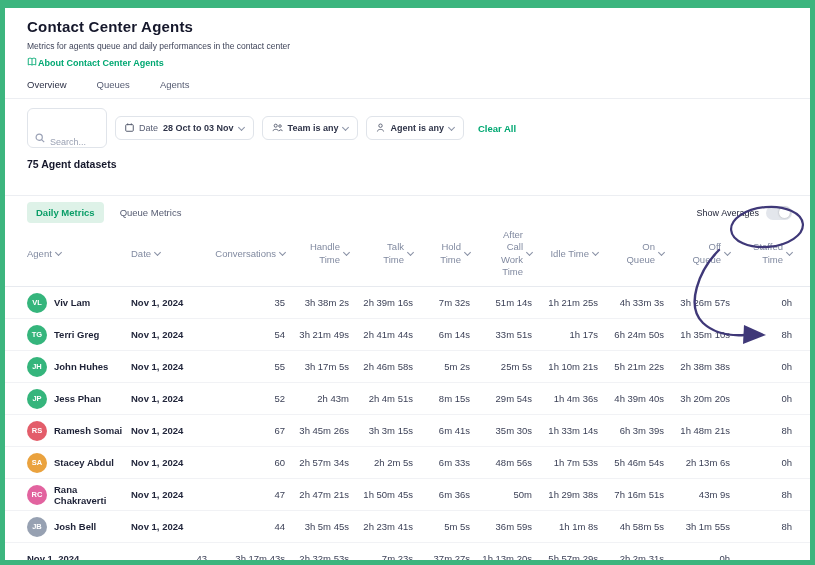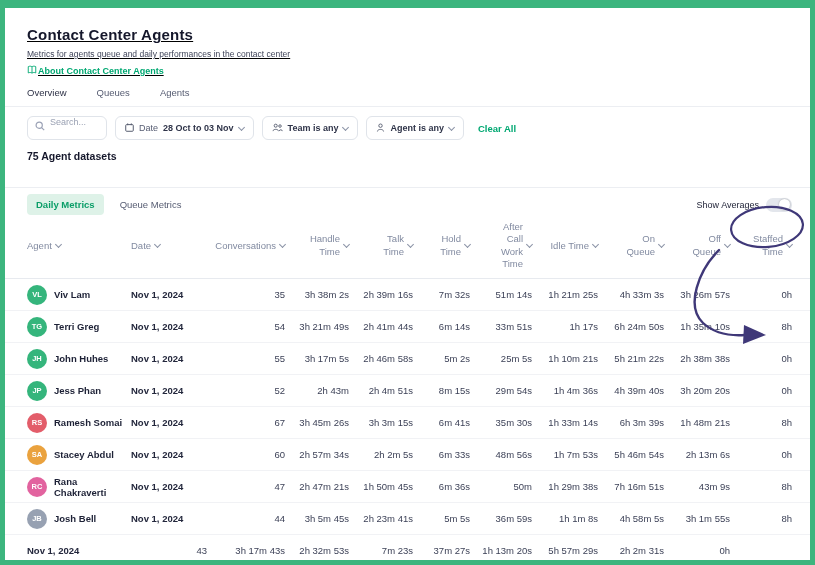--- a/index.html
+++ b/index.html
@@ -3,32 +3,32 @@
 <meta charset="utf-8">
 <style>
   * { margin:0; padding:0; box-sizing:border-box; }
   html,body { width:815px; height:565px; }
   body { font-family:"Liberation Sans", sans-serif; background:#fff; }
   .frame { position:relative; width:815px; height:565px; background:#fff;
            border:5px solid #3cb57e; border-top-width:8px; overflow:hidden; }
   .pad { padding-left:22px; padding-right:18px; }
 
   
-  .page-head { padding-top:18px;text-decoration:underline; }
+  .page-head { padding-top:10px; }
   .page-title { font-size:15px; font-weight:700; color:#15172b; letter-spacing:.2px; }
   .page-sub { margin-top:6px; font-size:8.5px; color:#3f4459; }
   .about { margin-top:6px; display:flex; align-items:center; gap:1px;
            font-size:9px; font-weight:600; color:#00a872; cursor:pointer; width:max-content; }
   .tabs { display:flex; gap:30px; margin-top:8px; border-bottom:1px solid #eceef2; }
   .tab { font-size:9.5px; color:#565c72; padding:2px 0 8px; cursor:pointer; }
   .tab.active { color:#2e3247; }
 
   
   .filter-row { display:flex; align-items:center; gap:8px; margin-top:9px; }
-  .search-box { display:flex; align-items:flex-start; gap:5px; width:80px; height:24px;
+  .search-box { display:flex; align-items:flex-end; gap:5px; width:80px; height:40px;
                 border:1px solid #e0e4ea; border-radius:6px; padding:0 7px; background:#fff; }
   .search-box input { border:0; outline:0; width:100%; font-size:9px; color:#3f4459; font-family:inherit; }
   .search-box input::placeholder { color:#9aa1b3; }
   .pill { display:flex; align-items:center; gap:5px; height:24px; border:1px solid #e0e4ea;
           border-radius:6px; padding:0 9px; font-size:9px; color:#2f3449; background:#fff; cursor:pointer; }
   .pill .plabel { color:#565c72; }
   .pill .pval { font-weight:600; color:#2f3449; }
   .chev { display:inline-block; width:5px; height:5px; border-right:1.3px solid #8a92a6;
           border-bottom:1.3px solid #8a92a6; transform:rotate(45deg); margin-top:-2px; }
   .clear-all { font-size:9.5px; font-weight:600; color:#00a872; margin-left:6px; cursor:pointer; }

